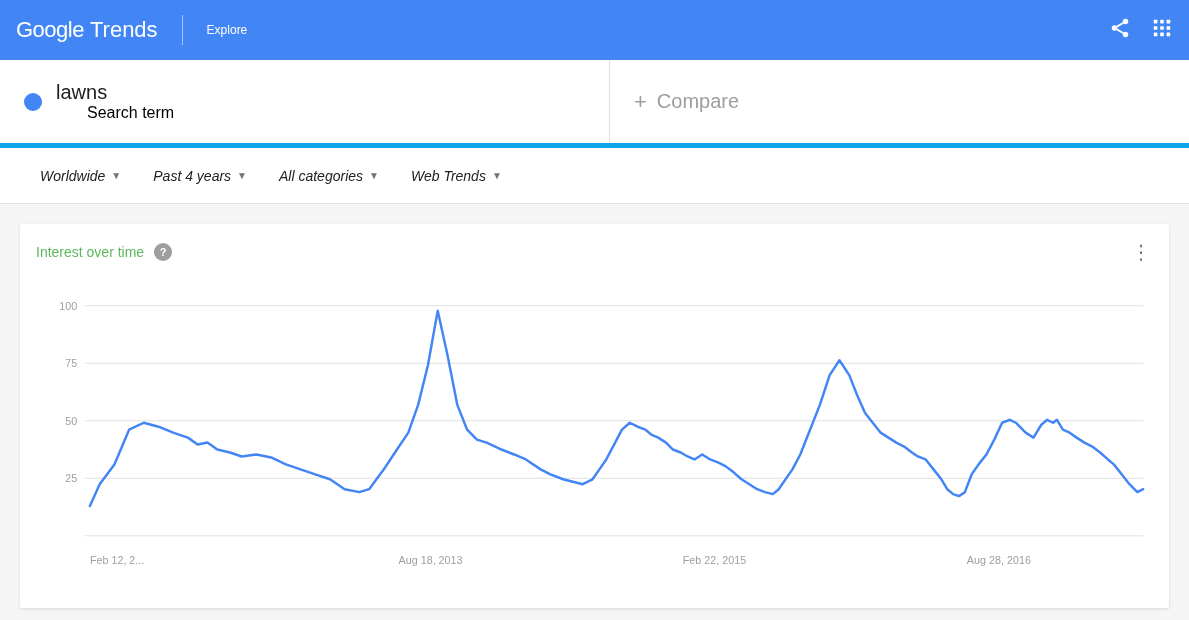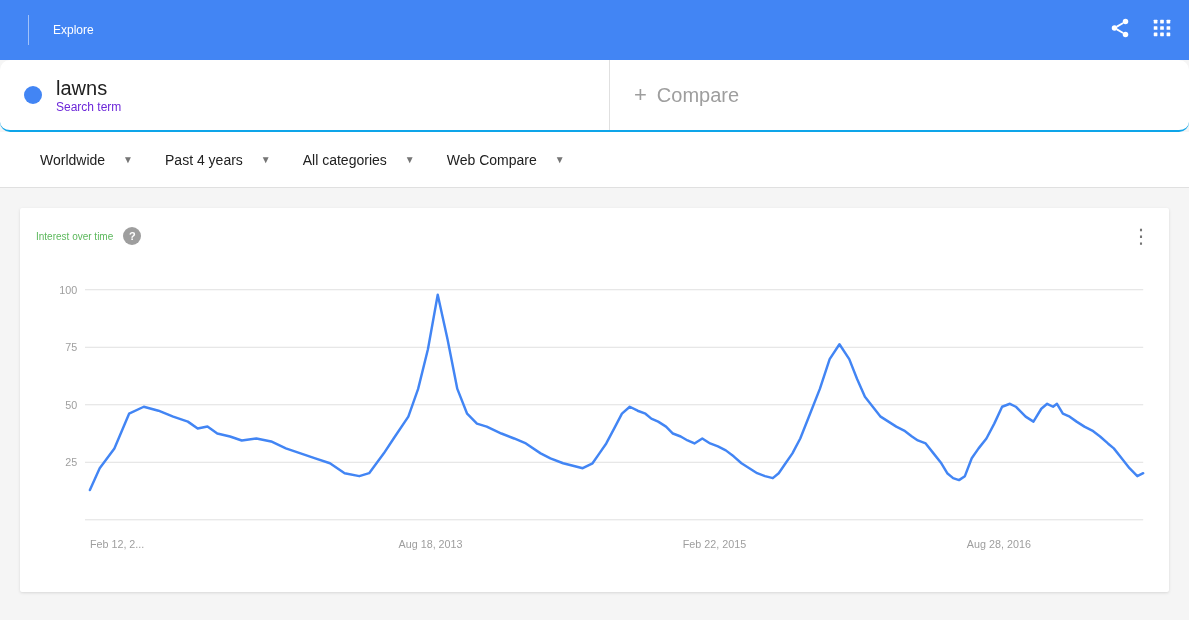--- a/index.html
+++ b/index.html
@@ -55,23 +55,22 @@
       color: white;
       cursor: pointer;
       font-size: 20px;
     }
 
     
     .search-bar {
       background: white;
       display: flex;
       align-items: stretch;
-      border-bottom: 2px solid #0ea5e9;
-      height: 72px;
-      border-radius: 10px;
+      border-bottom: 5px solid #0ea5e9;
+      height: 88px;
     }
     .search-term-section {
       flex: 0 0 610px;
       display: flex;
       align-items: center;
       padding: 0 24px;
       border-right: 1px solid #e0e0e0;
       gap: 14px;
     }
     .search-dot {
@@ -84,22 +83,23 @@
     .search-term-text {
       display: flex;
       flex-direction: column;
     }
     .search-term-name {
       font-size: 20px;
       color: #212121;
       font-weight: 400;
     }
     .search-term-label {
-      font-size: 12px;
-      color: #6d28d9;
+      font-size: 16px;
+      color: #000000;
+      margin-left: 31px;
     }
     .compare-section {
       flex: 1;
       display: flex;
       align-items: center;
       padding: 0 24px;
       gap: 10px;
       cursor: pointer;
     }
     .compare-plus {
@@ -118,26 +118,27 @@
       height: 56px;
       display: flex;
       align-items: center;
       padding: 0 24px;
       gap: 0;
       border-bottom: 1px solid #e0e0e0;
     }
     .filter-item {
       display: flex;
       align-items: center;
-      gap: 18px;
+      gap: 6px;
       padding: 8px 16px;
       cursor: pointer;
       font-size: 14px;
       color: #212121;
       border-radius: 4px;
+      font-style: italic;
     }
     .filter-chevron {
       font-size: 10px;
       color: #757575;
     }
 
     
     .main-content {
       background: #f5f5f5;
       padding: 20px;
@@ -159,21 +160,21 @@
       align-items: center;
       justify-content: space-between;
       margin-bottom: 12px;
     }
     .chart-title-area {
       display: flex;
       align-items: center;
       gap: 10px;
     }
     .chart-title {
-      font-size: 10px;
+      font-size: 14px;
       color: #5cb85c;
       font-weight: 500;
     }
     .help-icon {
       width: 18px;
       height: 18px;
       border-radius: 50%;
       background: #9e9e9e;
       color: white;
       font-size: 11px;
@@ -213,20 +214,24 @@
       stroke-width: 2.5;
       stroke-linejoin: round;
       stroke-linecap: round;
     }
   </style>
 </head>
 <body>
 
 <div class="header">
   <div class="header-left">
+    <div class="google-trends-logo">
+      <span class="logo-google">Google</span>
+      <span class="logo-trends">Trends</span>
+    </div>
     <div class="header-divider"></div>
     <span class="header-explore">Explore</span>
   </div>
   <div class="header-icons">
 
     <div class="header-icon">
       <svg width="22" height="22" viewBox="0 0 24 24" fill="white">
         <circle cx="18" cy="5" r="3" fill="white"></circle>
         <circle cx="6" cy="12" r="3" fill="white"></circle>
         <circle cx="18" cy="19" r="3" fill="white"></circle>
@@ -272,21 +277,21 @@
   </div>
   <div class="filter-item">
     <span>Past 4 years</span>
     <span class="filter-chevron">▼</span>
   </div>
   <div class="filter-item">
     <span>All categories</span>
     <span class="filter-chevron">▼</span>
   </div>
   <div class="filter-item">
-    <span>Web Compare</span>
+    <span>Web Trends</span>
     <span class="filter-chevron">▼</span>
   </div>
 </div>
 
 <div class="main-content">
   <div class="chart-card">
     <div class="chart-header">
       <div class="chart-title-area">
         <span class="chart-title">Interest over time</span>
         <div class="help-icon">?</div>

